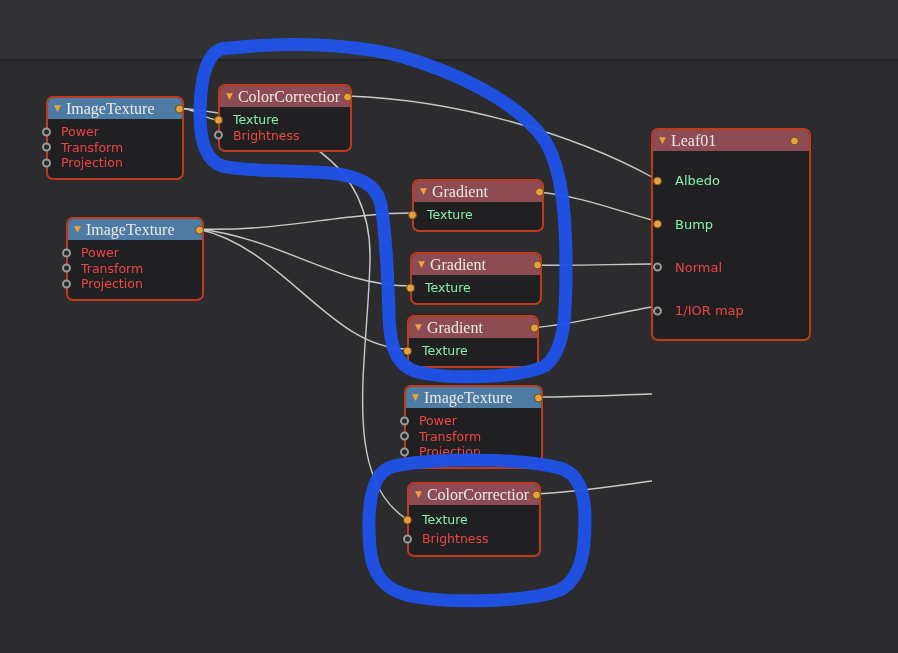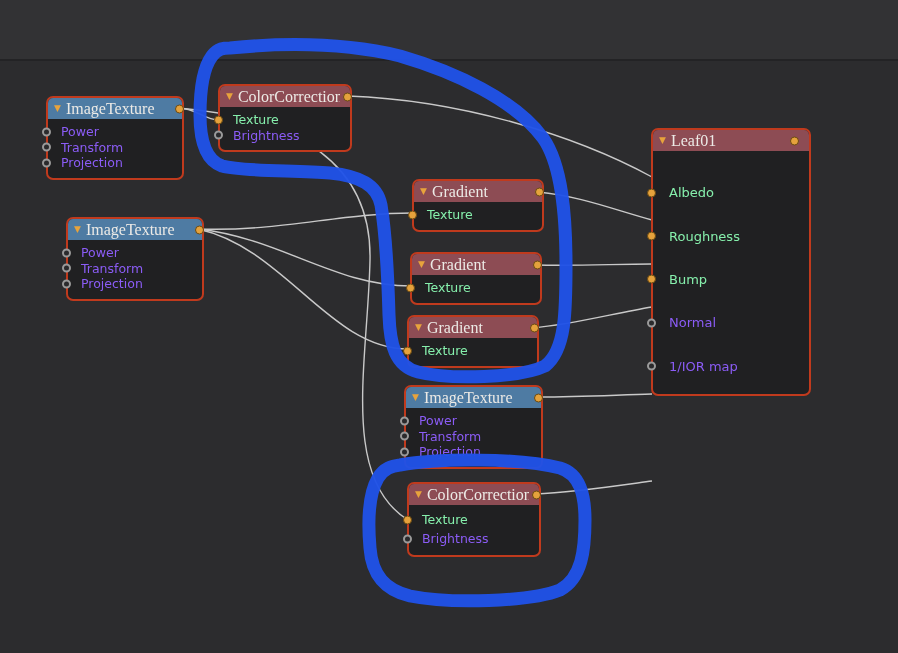--- a/index.html
+++ b/index.html
@@ -21,22 +21,22 @@
   .socket{width:9px;height:9px;border-radius:50%;box-sizing:border-box;}
   .socket.orange{background:#e5a23c;border:1px solid #6b4a12;}
   .socket.gray{background:#2a2a2c;border:2px solid #9a9a9a;}
   .socket.out{position:absolute;right:-2px;top:50%;transform:translateY(-50%);}
   .node-leaf .socket.out{right:10px;}
   .node-body{padding:5px 0 7px;}
   .param{position:relative;display:flex;align-items:center;height:15.5px;
          padding-left:13px;font-size:12.5px;}
   .param .socket{position:absolute;left:-6.5px;top:50%;transform:translateY(-50%);}
   .param-label.orange{color:#86efac;}
-  .param-label.gray{color:#8b5cf6;}
-  .node-leaf .node-body{padding:20px 0 6px;}
+  .param-label.gray{color:#ef4444;}
+  .node-leaf .node-body{padding:8px 0 6px;margin-left:6px;}
   .node-leaf .param{height:43.4px;font-size:13px;padding-left:16px;}
 </style>
 </head>
 <body>
 
 <div id="app">
   <div id="topbar"></div>
 
   <svg id="wires" class="layer" width="898" height="653" viewBox="0 0 898 653">
     <g fill="none" stroke="#c9c9c9" stroke-width="1.4">
@@ -201,24 +201,20 @@
   <div class="node node-leaf" style="left:651px;top:128px;width:156px;">
     <div class="node-header header-maroon">
       <span class="tri">▼</span>
       <span class="node-title">Leaf01</span>
       <span class="socket orange out"></span>
     </div>
     <div class="node-body">
       <div class="param">
           <span class="socket orange"></span>
           <span class="param-label orange">Albedo</span>
-        </div>
-      <div class="param">
-          <span class="socket orange"></span>
-          <span class="param-label orange">Roughness</span>
         </div>
       <div class="param">
           <span class="socket orange"></span>
           <span class="param-label orange">Bump</span>
         </div>
       <div class="param">
           <span class="socket gray"></span>
           <span class="param-label gray">Normal</span>
         </div>
       <div class="param">

